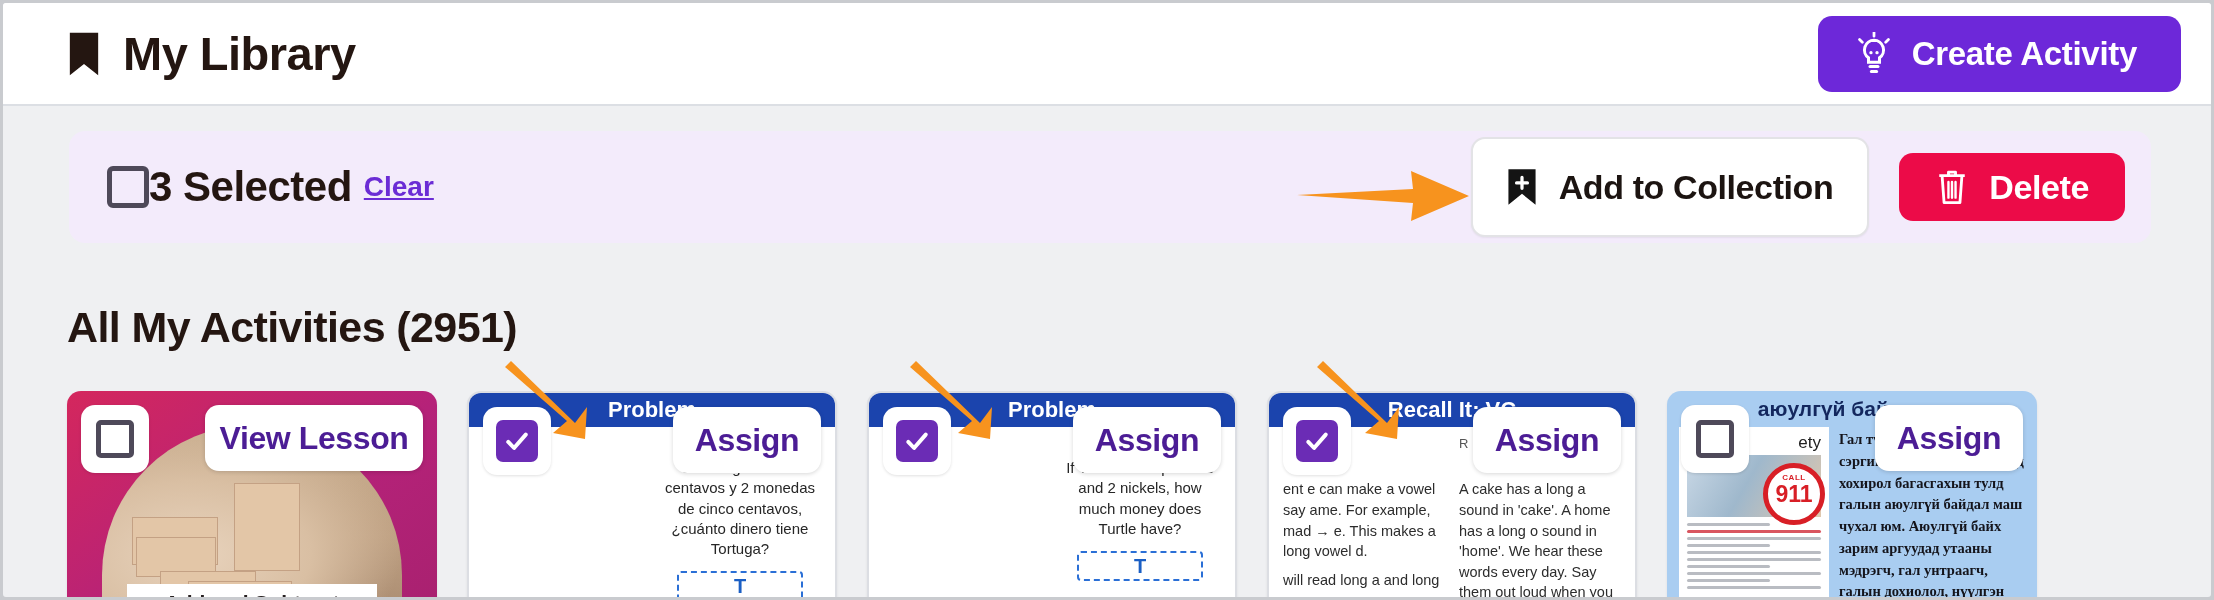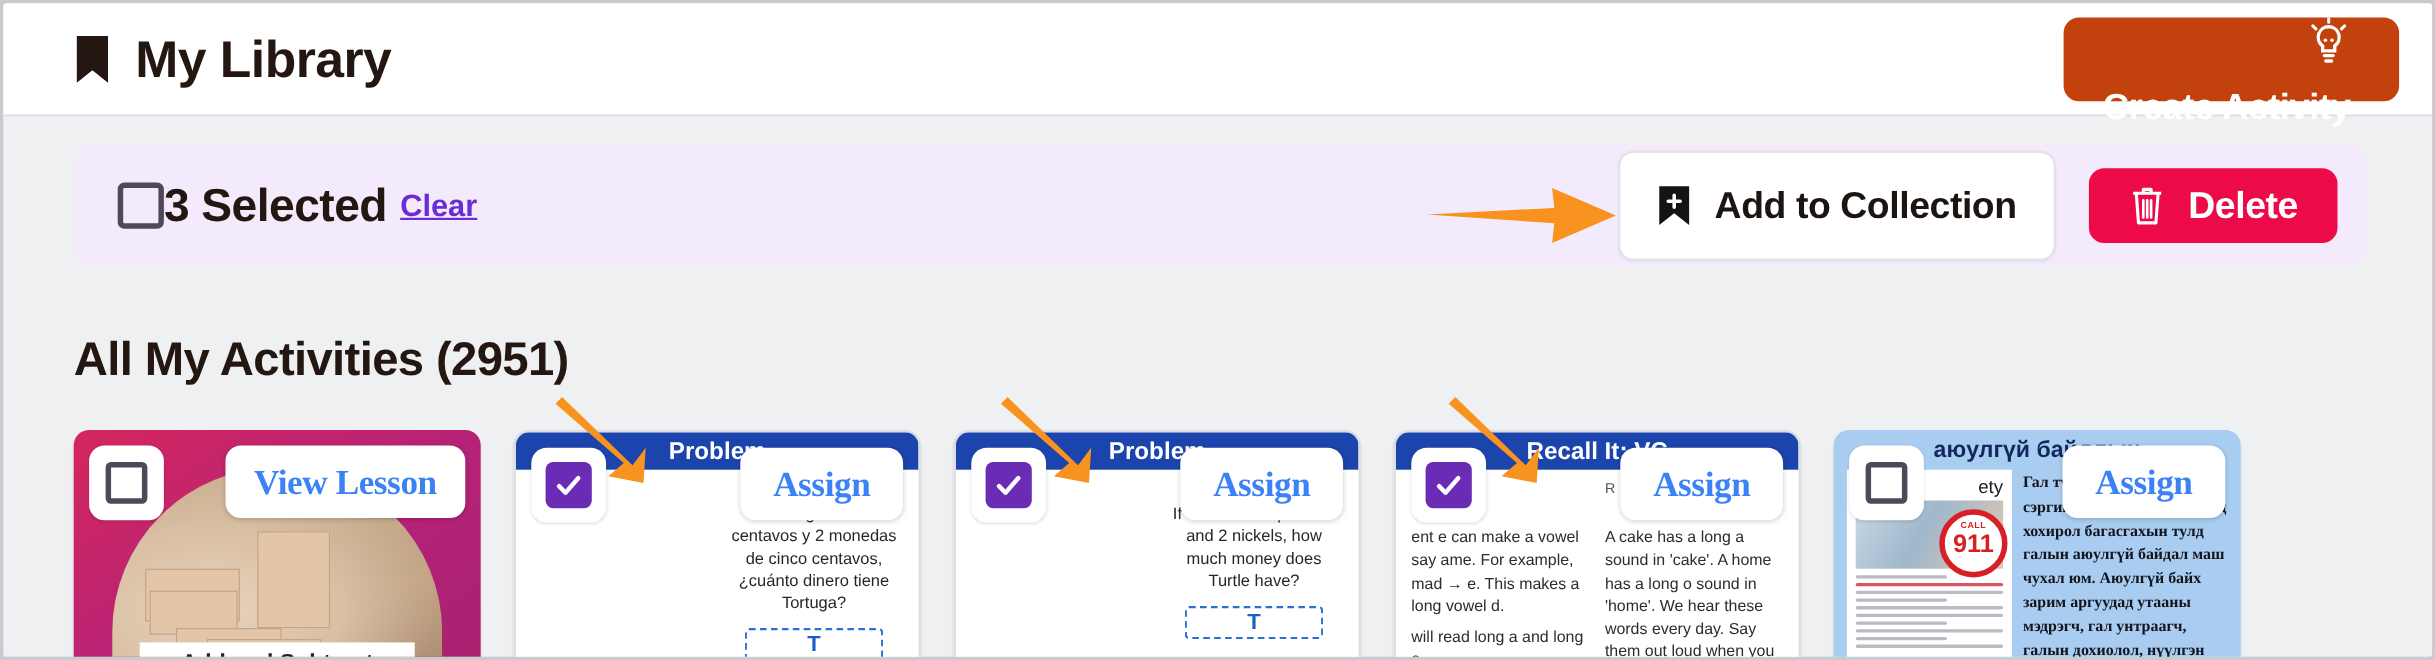--- a/index.html
+++ b/index.html
@@ -27,29 +27,28 @@
     justify-content: space-between;
     padding: 0 30px 0 64px;
   }
   .title-wrap { display: flex; align-items: center; gap: 22px; }
   .bookmark-icon { width: 34px; height: 50px; display:block; }
   .page-title {
     font-size: 47px; font-weight: 700; color: #241611;
     letter-spacing: -0.5px;
   }
   .create-btn {
-    display: flex; align-items: flex-end; gap: 18px;
-    background: #c2410c; color: #fff;
+    display: flex; align-items: center; gap: 18px;
+    background: #6d28d9; color: #fff;
     border: none; border-radius: 14px;
     height: 76px; padding: 0 44px 0 36px;
     font-size: 33px; font-weight: 700;
     font-family: "Liberation Sans", sans-serif;
     cursor: pointer;
     letter-spacing: -0.3px;
-    flex-direction: column;
   }
   .bulb-icon { width: 40px; height: 44px; display:block; }
 
   
   .sel-bar {
     position: absolute; left: 66px; top: 128px;
     width: 2082px; height: 112px;
     background: #f3ebfb;
     border-radius: 16px;
     display: flex; align-items: center;
@@ -229,22 +228,22 @@
   .cb-on {
     width: 42px; height: 42px; border-radius: 7px;
     background: #6b2cb5;
     display: flex; align-items: center; justify-content: center;
   }
   .cb-on svg { width: 28px; height: 28px; display:block; }
   .act-btn {
     position: absolute; right: 14px; top: 14px;
     min-width: 148px; height: 66px;
     background: #fff; border: none; border-radius: 14px;
-    font-size: 32px; font-weight: 700; color: #3b82f6;
-    font-family: Liberation Serif, serif;
+    font-size: 32px; font-weight: 700; color: #4c1d95;
+    font-family: Liberation Sans, sans-serif;
     cursor: pointer; z-index: 6;
     box-shadow: 0 1px 4px rgba(0,0,0,.16);
     letter-spacing: -0.4px;
   }
   .act-btn.wide { min-width: 218px; }
 
   
   .arrow { position: absolute; z-index: 30; pointer-events: none; }
 </style>
 </head>

